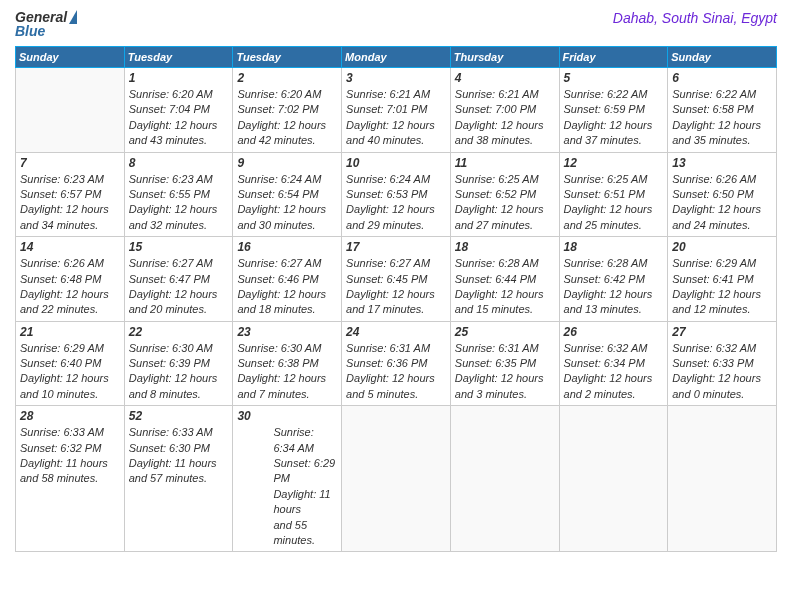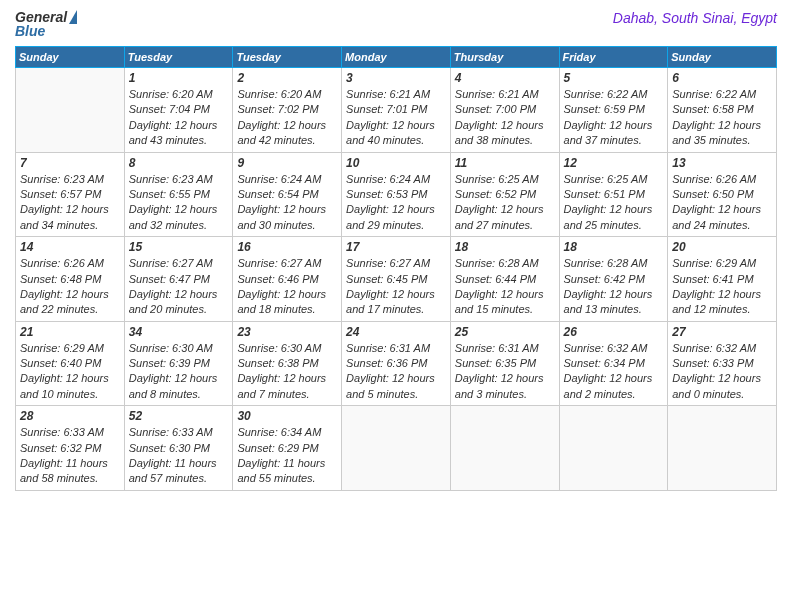--- a/index.html
+++ b/index.html
@@ -279,21 +279,21 @@
         </tr>
         <tr>
           <td>
             <div class="day-number">21</div>
             <div class="cell-text" style="white-space: pre-line;">Sunrise: 6:29 AM
 Sunset: 6:40 PM
 Daylight: 12 hours
 and 10 minutes.</div>
           </td>
           <td>
-            <div class="day-number">34</div>
+            <div class="day-number">22</div>
             <div class="cell-text" style="white-space: pre-line;">Sunrise: 6:30 AM
 Sunset: 6:39 PM
 Daylight: 12 hours
 and 8 minutes.</div>
           </td>
           <td>
             <div class="day-number">23</div>
             <div class="cell-text" style="white-space: pre-line;">Sunrise: 6:30 AM
 Sunset: 6:38 PM
 Daylight: 12 hours
@@ -338,21 +338,21 @@
           </td>
           <td>
             <div class="day-number">52</div>
             <div class="cell-text" style="white-space: pre-line;">Sunrise: 6:33 AM
 Sunset: 6:30 PM
 Daylight: 11 hours
 and 57 minutes.</div>
           </td>
           <td>
             <div class="day-number">30</div>
-            <div class="cell-text" style="white-space: pre-line;">Sunrise: 6:34 AM
+            <div class="cell-text" style="white-space: pre-line; margin-left: 36px;">Sunrise: 6:34 AM
 Sunset: 6:29 PM
 Daylight: 11 hours
 and 55 minutes.</div>
           </td>
           <td class="empty"></td>
           <td class="empty"></td>
           <td class="empty"></td>
           <td class="empty"></td>
         </tr>
       </tbody>

